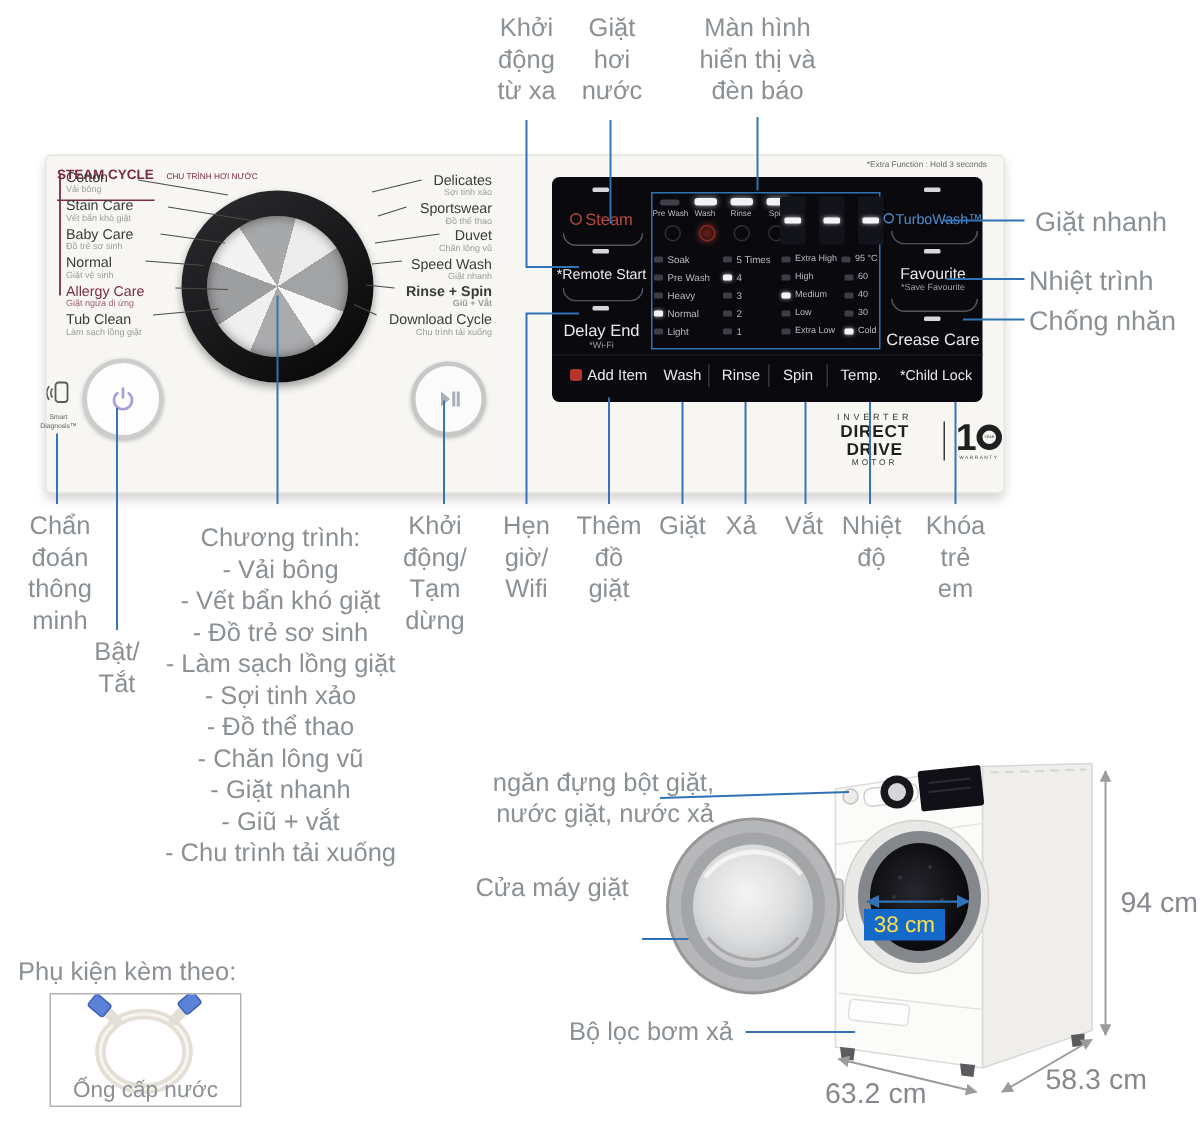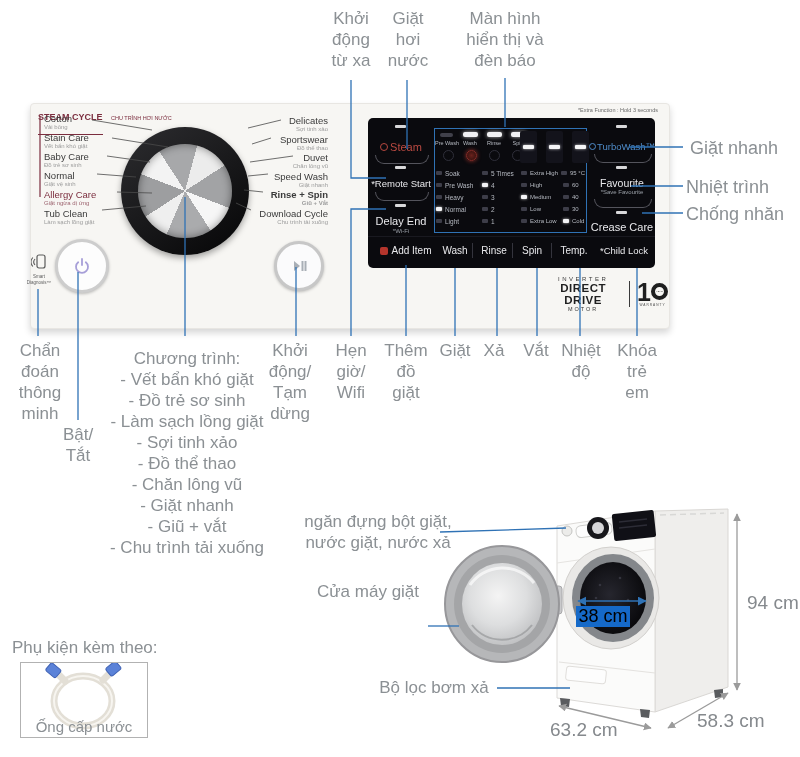--- a/index.html
+++ b/index.html
@@ -414,43 +414,44 @@
   <div class="abs callout" style="left:472px;top:340px;width:44px;">Xả</div>
   <div class="abs callout" style="left:514px;top:340px;width:44px;">Vắt</div>
   <div class="abs callout pre" style="left:556px;top:340px;width:50px;">Nhiệt
 độ</div>
   <div class="abs callout pre" style="left:612px;top:340px;width:50px;">Khóa
 trẻ
 em</div>
 
   <div class="abs" style="left:92px;top:348px;width:190px;">
     <div class="prog-li">Chương trình:</div>
+    <div class="prog-li">- Vải bông</div>
     <div class="prog-li">- Vết bẩn khó giặt</div>
     <div class="prog-li">- Đồ trẻ sơ sinh</div>
     <div class="prog-li">- Làm sạch lồng giặt</div>
     <div class="prog-li">- Sợi tinh xảo</div>
     <div class="prog-li">- Đồ thể thao</div>
     <div class="prog-li">- Chăn lông vũ</div>
     <div class="prog-li">- Giặt nhanh</div>
     <div class="prog-li">- Giũ + vắt</div>
     <div class="prog-li">- Chu trình tải xuống</div>
   </div>
 
-  <div class="abs callout pre" style="left:280px;top:511px;width:196px;">ngăn đựng bột giặt,
+  <div class="abs callout pre" style="left:280px;top:511px;width:196px;text-align:right;">ngăn đựng bột giặt,
 nước giặt, nước xả</div>
   <div class="abs callout" style="left:310px;top:581px;width:116px;">Cửa máy giặt</div>
   <div class="abs callout" style="left:374px;top:677px;width:120px;">Bộ lọc bơm xả</div>
 
-  <div class="abs" style="left:576px;top:606px;width:54px;height:21px;background:#1569c8;color:#000000;font-size:18px;display:flex;align-items:center;justify-content:center;">38 cm</div>
+  <div class="abs" style="left:576px;top:606px;width:54px;height:21px;background:#1569c8;color:#fde047;font-size:15px;display:flex;align-items:center;justify-content:center;">38 cm</div>
   <div class="abs dim" style="left:747px;top:592px;">94 cm</div>
   <div class="abs dim" style="left:550px;top:719px;">63.2 cm</div>
   <div class="abs dim" style="left:697px;top:710px;">58.3 cm</div>
 
   <div class="abs callout" style="left:12px;top:637px;width:170px;text-align:left;">Phụ kiện kèm theo:</div>
-  <div class="abs" style="left:20px;top:662px;width:126px;height:74px;border:1px solid #b2b2b2;background:#fff;">
+  <div class="abs" style="left:33px;top:662px;width:126px;height:74px;border:1px solid #b2b2b2;background:#fff;">
     <svg width="124" height="72" viewBox="0 0 124 72" style="position:absolute;left:0;top:0;">
       <ellipse cx="62" cy="38" rx="29" ry="25" fill="none" stroke="#e3dfd6" stroke-width="7"></ellipse>
       <ellipse cx="62" cy="38" rx="29" ry="25" fill="none" stroke="#f7f5f0" stroke-width="2"></ellipse>
       <path d="M44,18 L35,9" stroke="#e3dfd6" stroke-width="7" stroke-linecap="round"></path>
       <path d="M82,17 L91,8" stroke="#e3dfd6" stroke-width="7" stroke-linecap="round"></path>
       <rect x="26" y="2" width="13" height="10" rx="2" fill="#5b82d8" stroke="#3f62b5" transform="rotate(40 32 7)"></rect>
       <rect x="86" y="1" width="13" height="10" rx="2" fill="#5b82d8" stroke="#3f62b5" transform="rotate(-40 92 6)"></rect>
     </svg>
     <div style="position:absolute;left:0;bottom:2px;width:100%;text-align:center;font-size:15px;color:#8b9094;">Ống cấp nước</div>
   </div>

